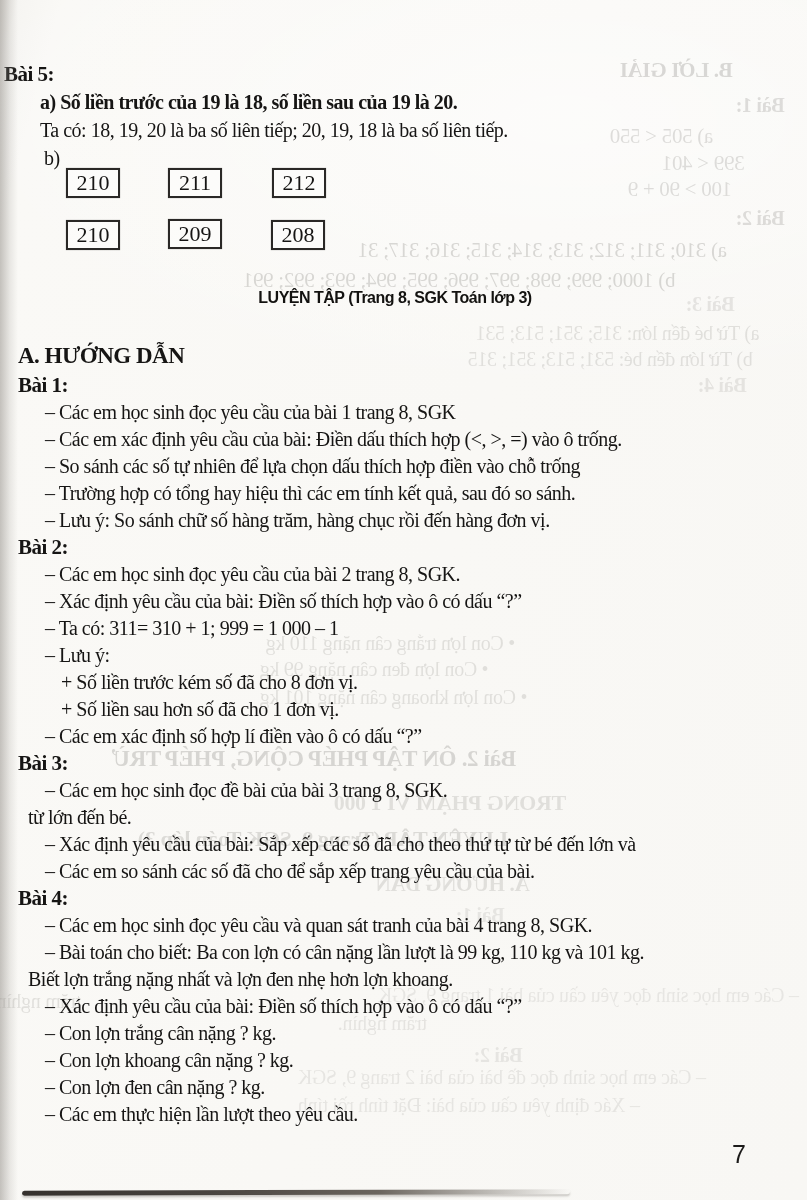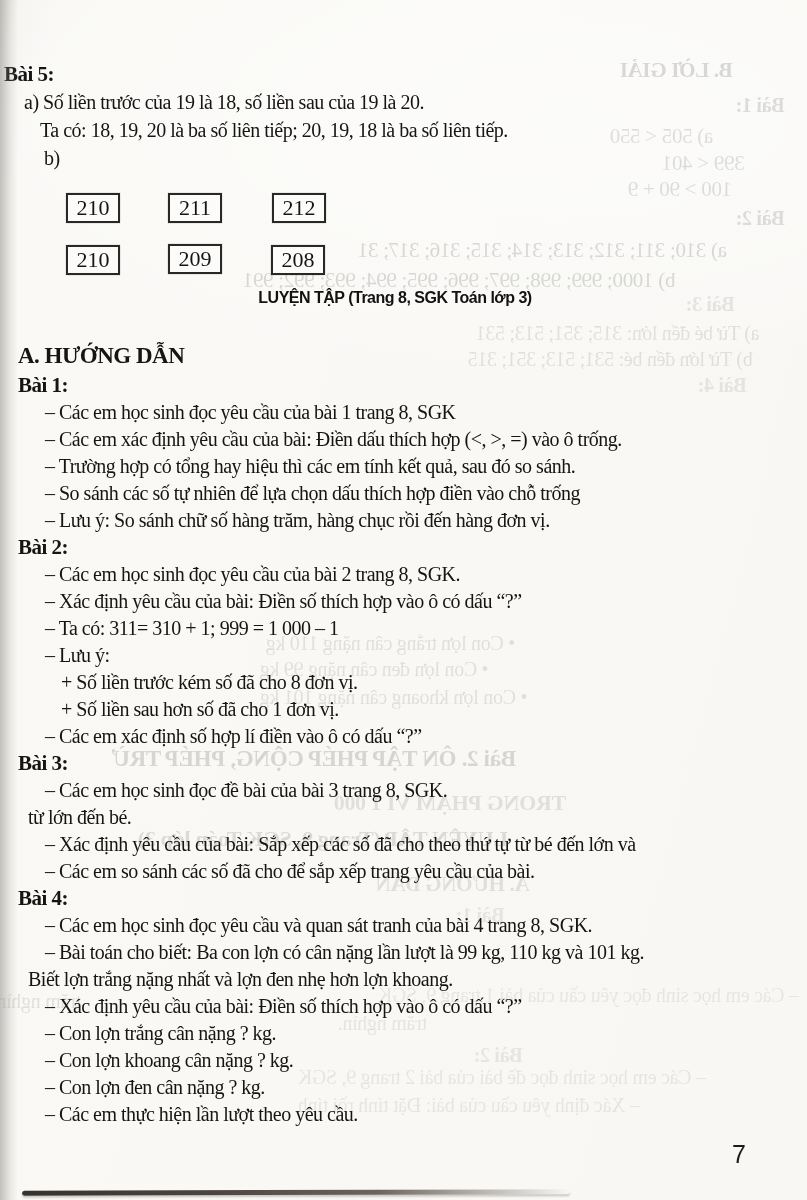--- a/index.html
+++ b/index.html
@@ -27,21 +27,20 @@
   .serif{font-family:"Liberation Serif", serif;}
   .line{font-size:20px;letter-spacing:-0.5px;line-height:28px;}
   .bold{font-weight:bold;}
   
   .numbox{
     position:absolute;width:50px;height:26px;
     border:2px solid #2a2826;background:rgba(255,255,255,.35);
     display:flex;align-items:center;justify-content:center;
     font-size:22px;letter-spacing:0;
     box-shadow:0 0 1px rgba(0,0,0,.4);
-    margin-top:25px;
   }
   
   .heading{
     position:absolute;left:0;top:289px;width:790px;margin:0;
     text-align:center;
     font-family:"Liberation Sans", sans-serif;
     font-size:16px;font-weight:bold;letter-spacing:-0.5px;color:#131210;
   }
   .subheading{
     position:absolute;left:18px;top:343px;margin:0;
@@ -95,41 +94,41 @@
     <div class="bleed" style="left:378px;top:984px;font-size:20px;opacity:.14">– Các em học sinh đọc yêu cầu của bài 1 trang 9, SGK</div>
     <div class="bleed" style="left:-8px;top:990px;font-size:20px;opacity:.20">trăm nghìn.</div>
     <div class="bleed" style="left:338px;top:1012px;font-size:20px;opacity:.16">trăm nghìn.</div>
     <div class="bleed bb" style="left:474px;top:1044px;font-size:20px;opacity:.15">Bài 2:</div>
     <div class="bleed" style="left:298px;top:1066px;font-size:20px;opacity:.15">– Các em học sinh đọc đề bài của bài 2 trang 9, SGK</div>
     <div class="bleed" style="left:298px;top:1094px;font-size:20px;opacity:.15">– Xác định yêu cầu của bài: Đặt tính rồi tính</div>
   </div>
 
   <section>
     <div class="abs line bold" style="left:4px;top:60px;font-size:21px;">Bài 5:</div>
-    <div class="abs line" style="left:24px;top:88px;">a) Số liền trước của 19 là 18, số liền sau của 19 là 20.</div>
+    <div class="abs line" style="left:40px;top:88px;font-weight:bold;">a) Số liền trước của 19 là 18, số liền sau của 19 là 20.</div>
     <div class="abs line" style="left:40px;top:116px;">Ta có: 18, 19, 20 là ba số liên tiếp; 20, 19, 18 là ba số liên tiếp.</div>
     <div class="abs line" style="left:44px;top:144px;">b)</div>
 
     <div class="numbox" style="left:66px;top:168px;">210</div>
     <div class="numbox" style="left:168px;top:168px;">211</div>
     <div class="numbox" style="left:272px;top:168px;">212</div>
     <div class="numbox" style="left:66px;top:220px;">210</div>
     <div class="numbox" style="left:168px;top:219px;">209</div>
     <div class="numbox" style="left:271px;top:220px;">208</div>
   </section>
 
   <h1 class="heading">LUYỆN TẬP (Trang 8, SGK Toán lớp 3)</h1>
   <h2 class="subheading serif">A. HƯỚNG DẪN</h2>
 
   <div class="body-lines">
     <div class="bl t">Bài 1:</div>
     <div class="bl i1">– Các em học sinh đọc yêu cầu của bài 1 trang 8, SGK</div>
     <div class="bl i1">– Các em xác định yêu cầu của bài: Điền dấu thích hợp (&lt;, &gt;, =) vào ô trống.</div>
+    <div class="bl i1">– So sánh các số tự nhiên để lựa chọn dấu thích hợp điền vào chỗ trống</div>
     <div class="bl i1">– Trường hợp có tổng hay hiệu thì các em tính kết quả, sau đó so sánh.</div>
-    <div class="bl i1">– So sánh các số tự nhiên để lựa chọn dấu thích hợp điền vào chỗ trống</div>
     <div class="bl i1">– Lưu ý: So sánh chữ số hàng trăm, hàng chục rồi đến hàng đơn vị.</div>
 
     <div class="bl t">Bài 2:</div>
     <div class="bl i1">– Các em học sinh đọc yêu cầu của bài 2 trang 8, SGK.</div>
     <div class="bl i1">– Xác định yêu cầu của bài: Điền số thích hợp vào ô có dấu “?”</div>
     <div class="bl i1">– Ta có: 311= 310 + 1; 999 = 1 000 – 1</div>
     <div class="bl i1">– Lưu ý:</div>
     <div class="bl i2">+ Số liền trước kém số đã cho 8 đơn vị.</div>
     <div class="bl i2">+ Số liền sau hơn số đã cho 1 đơn vị.</div>
     <div class="bl i1">– Các em xác định số hợp lí điền vào ô có dấu “?”</div>

